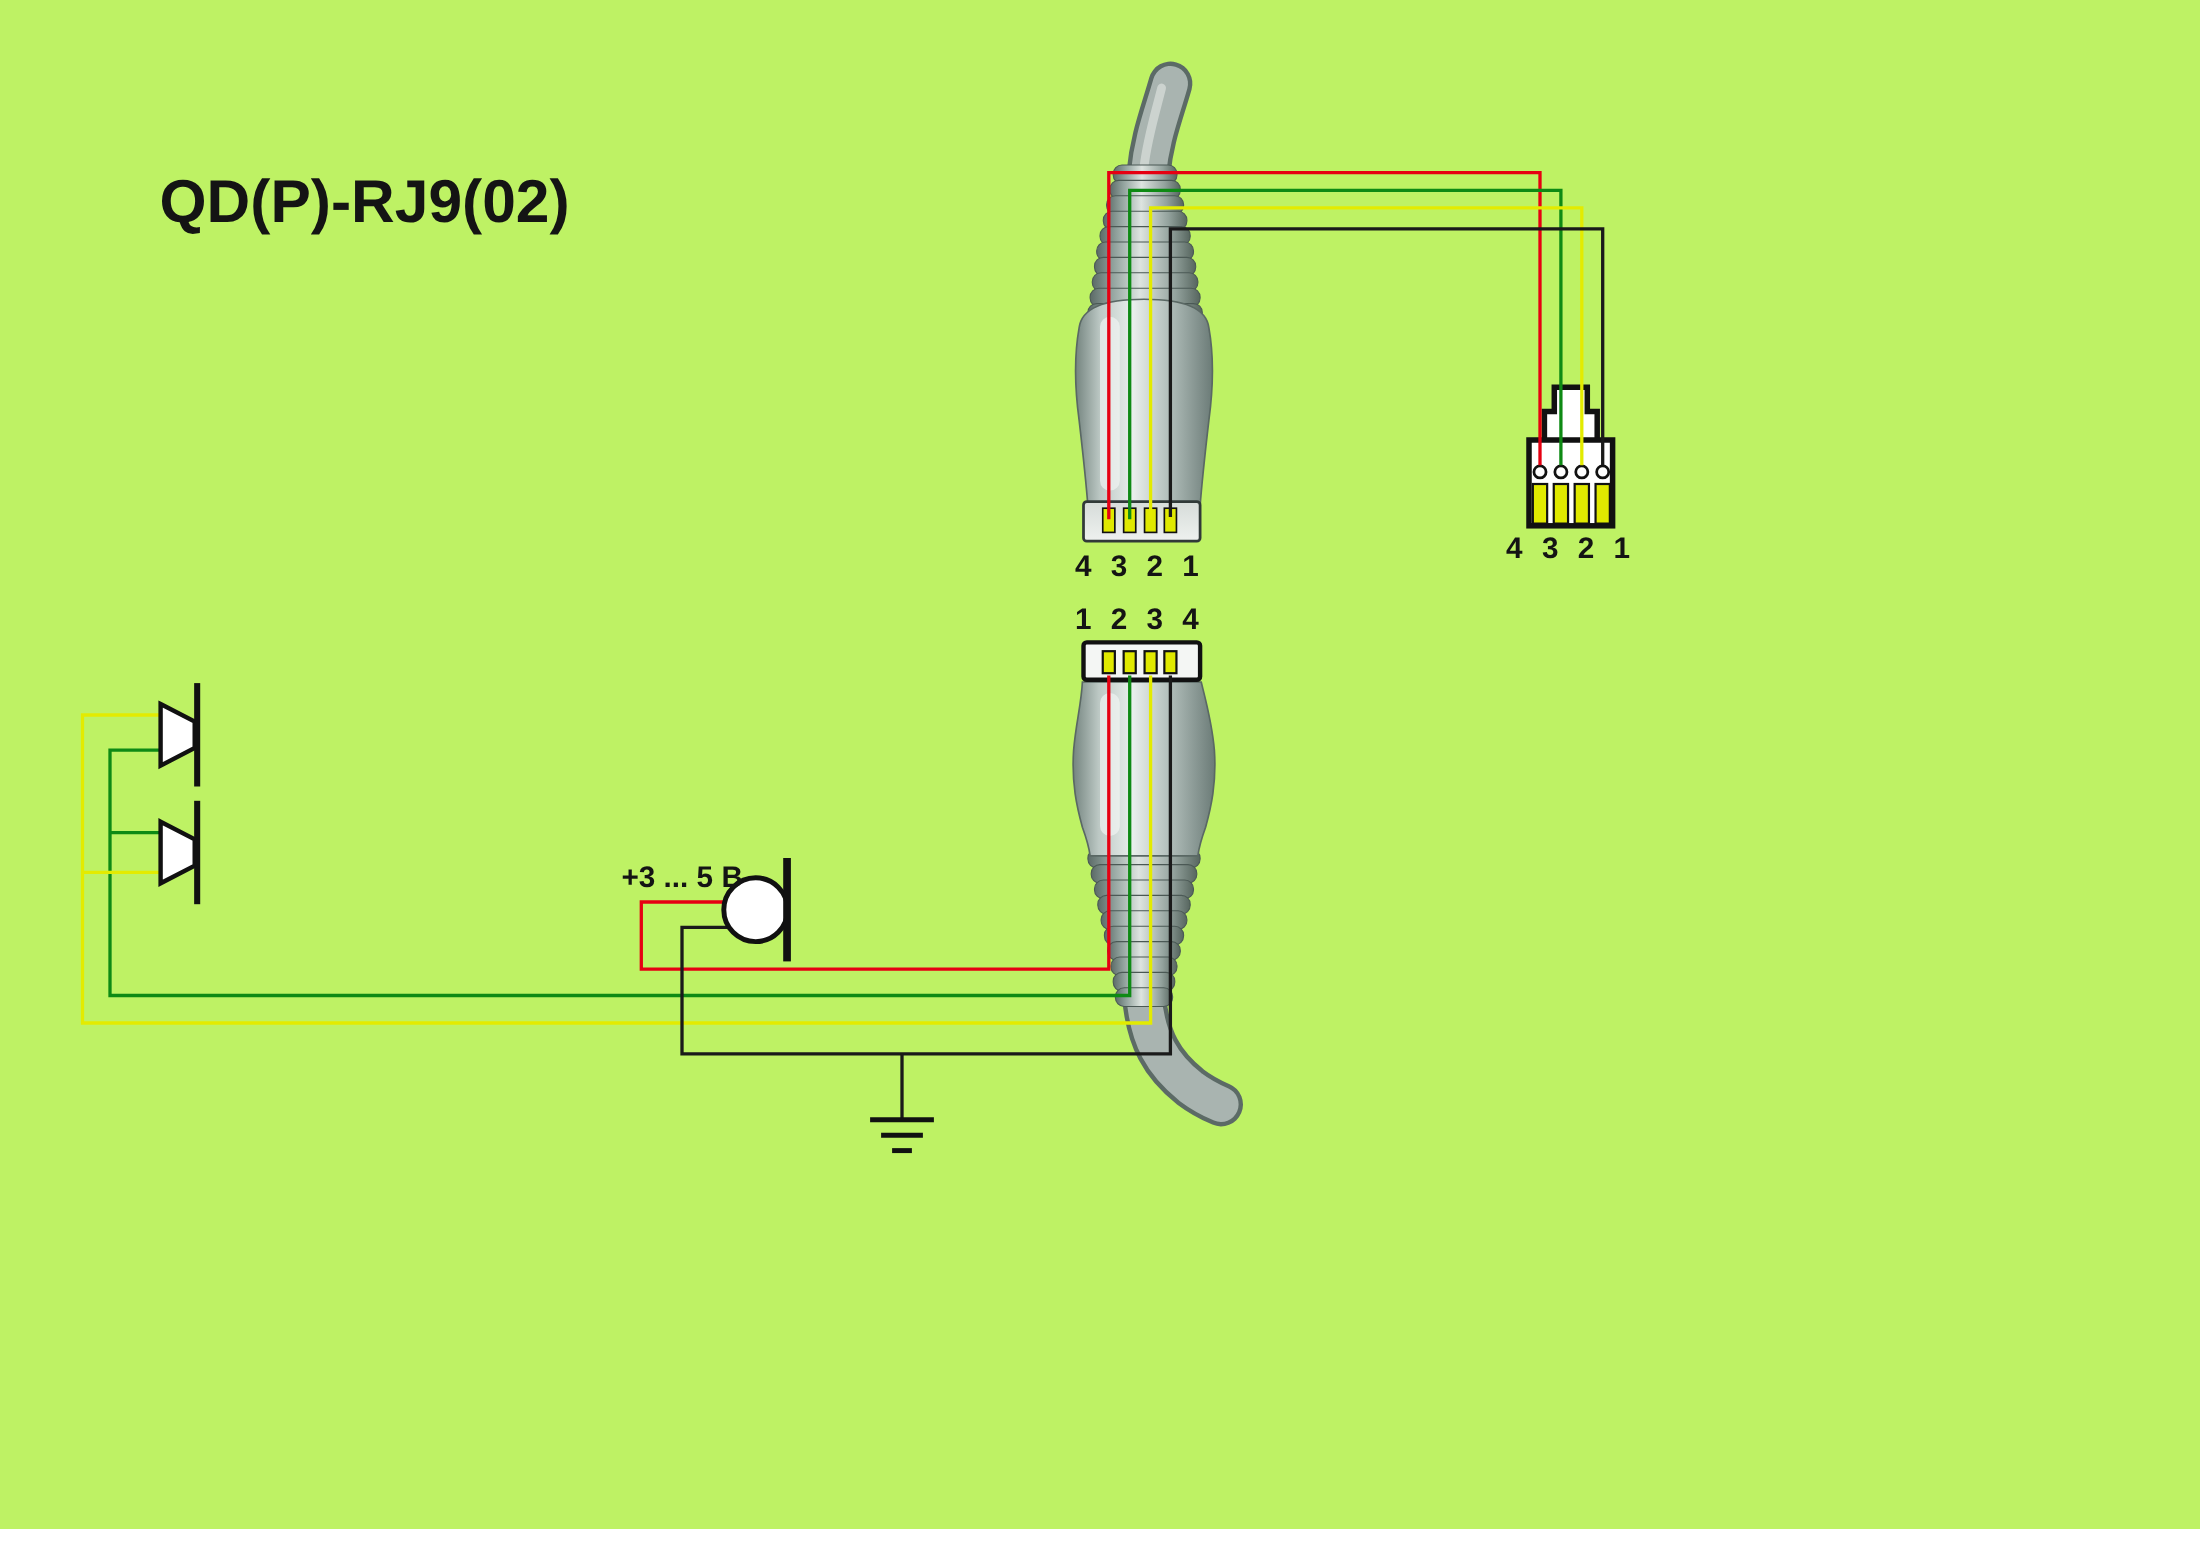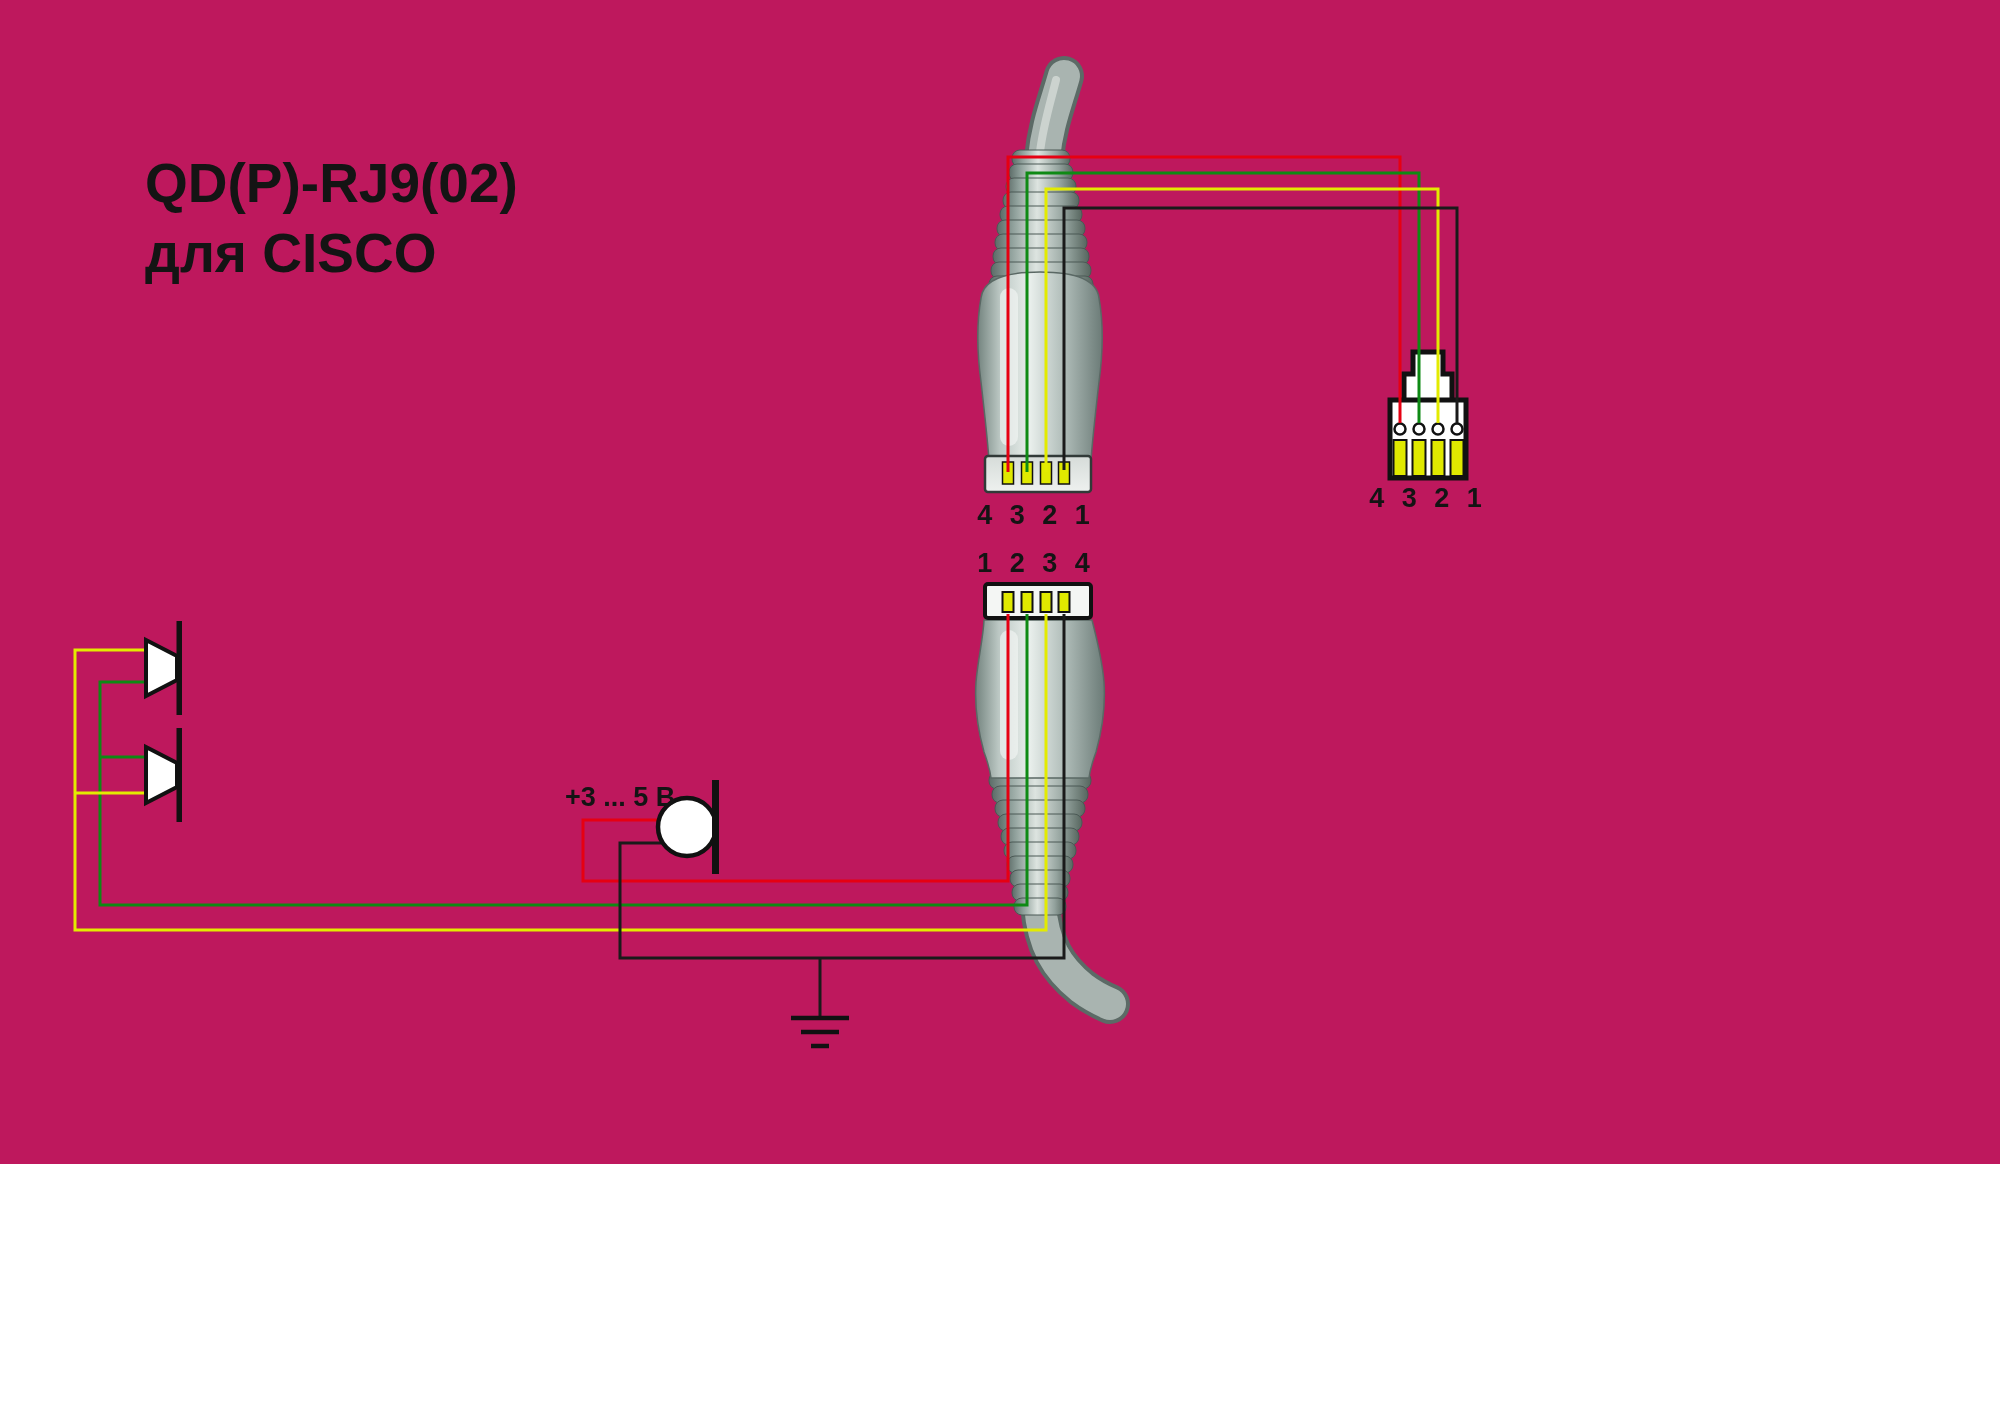--- a/index.html
+++ b/index.html
@@ -1,19 +1,19 @@
 <!DOCTYPE html>
 <html><head>
 <meta charset="utf-8">
 <style>
   html,body { margin:0; padding:0; background:#ffffff; }
   .canvas {
     position:relative;
-    width:2000px; height:1164px;
-    background:#be185d;
+    width:2000px; height:1390px;
+    background:#bef264;
     overflow:hidden;
     font-family:"Liberation Sans", sans-serif;
   }
   .canvas svg { position:absolute; left:0; top:0; }
   .title {
     position:absolute; left:145px; top:148px;
     font-family:"Liberation Sans", sans-serif;
     font-weight:bold;
     font-size:55px; line-height:1.28;
     color:#141414;
@@ -27,21 +27,20 @@
   .pinlabel { font-size:27px; letter-spacing:5px; }
   .miclabel { font-size:27px; }
 </style>
 </head>
 <body>
 
 <div class="canvas">
 
   <div class="title">
     <div>QD(P)-RJ9(02)</div>
-    <div>для CISCO</div>
   </div>
 
   <svg width="2000" height="1410" viewBox="0 0 2000 1410">
     <defs>
       <linearGradient id="gBody" x1="0" y1="0" x2="1" y2="0">
         <stop offset="0%" stop-color="#74847f"></stop>
         <stop offset="18%" stop-color="#bcc8c4"></stop>
         <stop offset="42%" stop-color="#e9efec"></stop>
         <stop offset="70%" stop-color="#aebbb7"></stop>
         <stop offset="100%" stop-color="#6b7b77"></stop>

